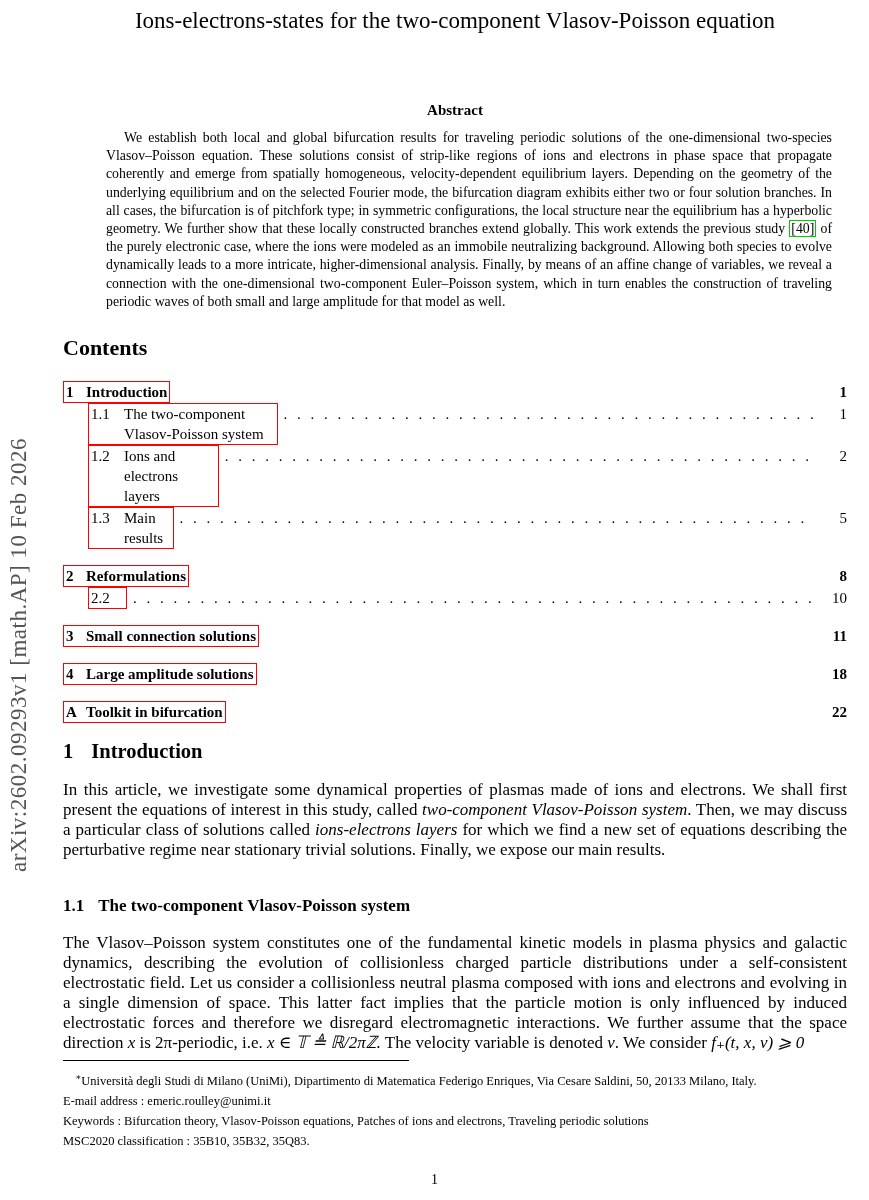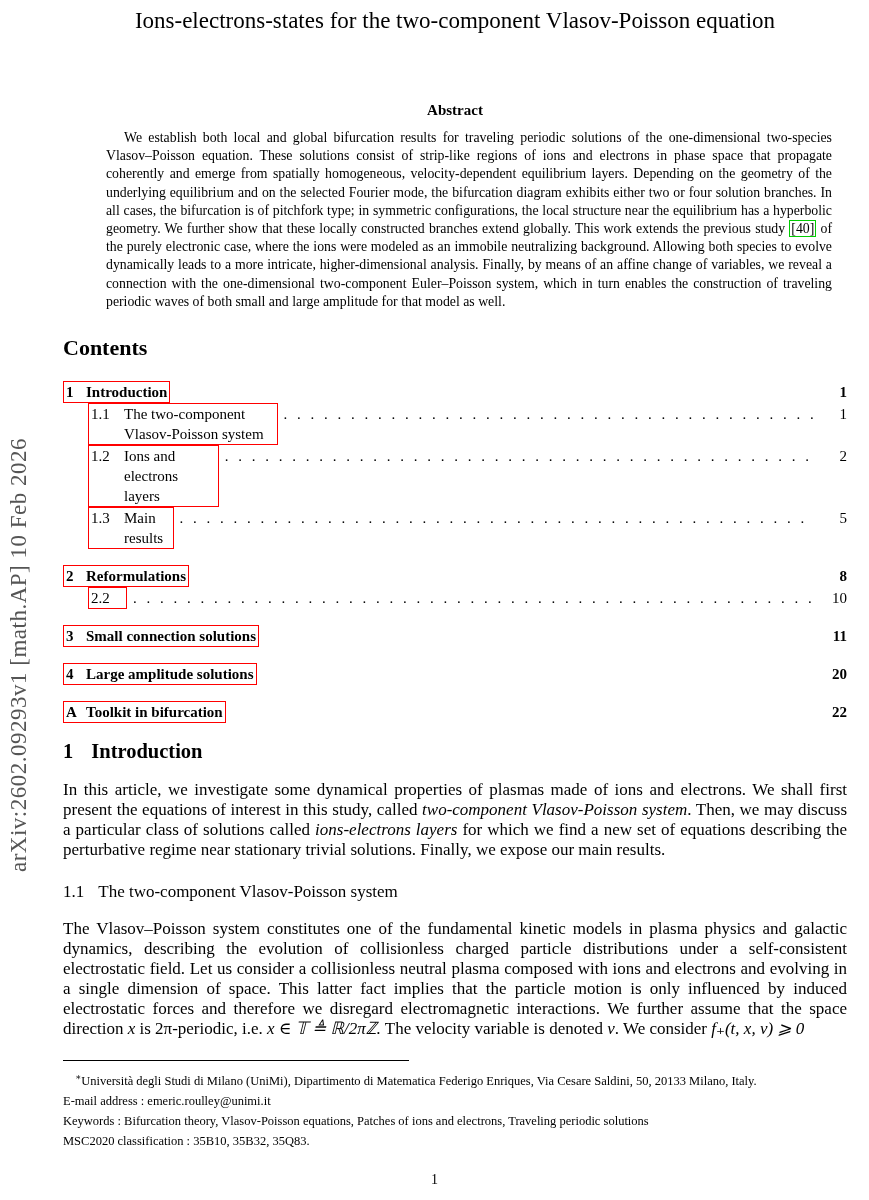--- a/index.html
+++ b/index.html
@@ -95,23 +95,23 @@
     letter-spacing: 3px;
   }
   .toc-page { margin-left: 6px; min-width: 22px; text-align: right; }
 
   .section-heading {
     font-size: 20.5px;
     font-weight: bold;
   }
   .section-heading .sec-num { margin-right: 18px; }
   .subsection-heading {
-    margin-top: 22px;
+    margin-top: 36px;
     font-size: 17px;
-    font-weight: normal;
+    font-weight: bold;
   }
   .subsection-heading .sec-num { margin-right: 14px; }
 
   .body-par {
     margin-top: 13px;
     font-size: 17px;
     line-height: 20px;
     text-align: justify;
   }
   .it { font-style: italic; }
@@ -225,21 +225,21 @@
         <span class="toc-fill"></span>
         <span class="toc-page">11</span>
       </div>
 
       <div class="toc-row level1 spaced">
         <a class="toc-link">
             <span class="toc-num">4</span>
             <span class="toc-title">Large amplitude solutions</span>
           </a>
         <span class="toc-fill"></span>
-        <span class="toc-page">20</span>
+        <span class="toc-page">18</span>
       </div>
 
       <div class="toc-row level1 spaced">
         <a class="toc-link">
             <span class="toc-num">A</span>
             <span class="toc-title">Toolkit in bifurcation</span>
           </a>
         <span class="toc-fill"></span>
         <span class="toc-page">22</span>
       </div>

